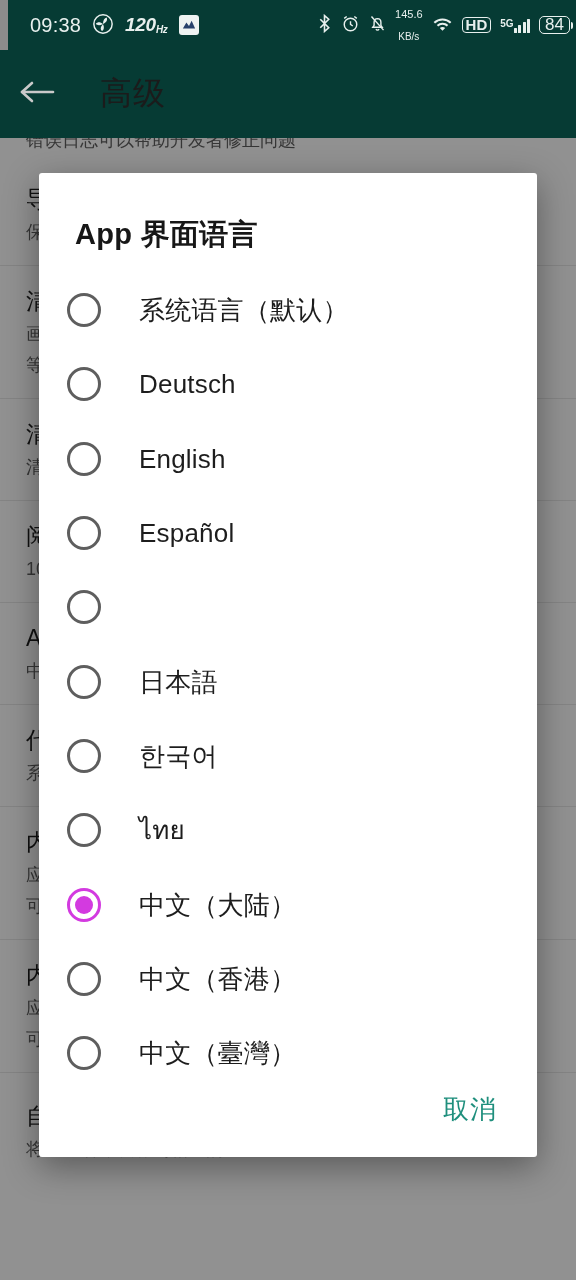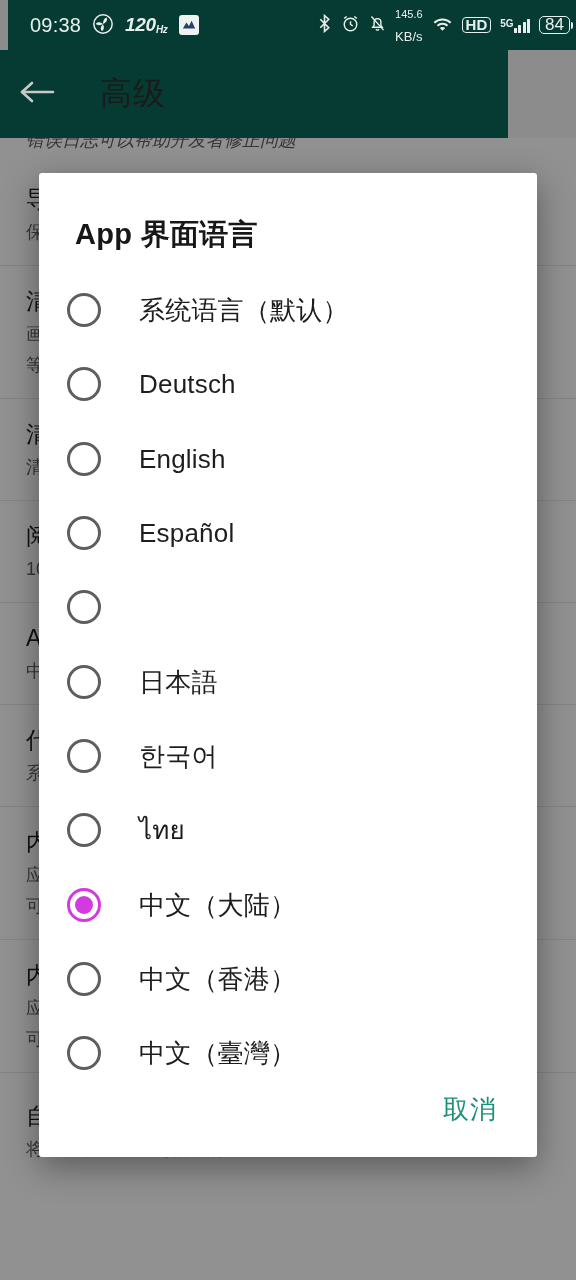--- a/index.html
+++ b/index.html
@@ -27,21 +27,21 @@
   }
   #status-left { display: flex; align-items: center; gap: 11px; }
   #status-right { display: flex; align-items: center; gap: 9px; margin-left: auto; }
   .sb-clock { font-size: 20px; letter-spacing: .2px; font-weight: 400; }
   .sb-ico { display: inline-block; line-height: 1; }
   .sb-refresh { font-style: italic; font-weight: bold; font-size: 19px; letter-spacing: -.3px; }
   .sb-refresh sub { font-size: 10px; font-style: italic; vertical-align: -2px; }
   .sb-netspeed {
     font-size: 11px; line-height: 11px; text-align: center; font-weight: 500;
   }
-  .sb-netspeed small { display:block; font-size: 13px; line-height: 10px; margin-top: 12px; }
+  .sb-netspeed small { display:block; font-size: 10px; line-height: 10px; margin-top: 12px; }
   .sb-chip {
     border: 1.6px solid #e8f0ee; border-radius: 4px;
     font-size: 15px; font-weight: bold; padding: 0px 3px 1px 3px; line-height: 13px;
   }
   .sb-batt {
     border: 1.6px solid #e8f0ee; border-radius: 5px;
     font-size: 17px; font-weight: 500; padding: 1px 5px 2px 5px; line-height: 13px;
     position: relative;
   }
   .sb-batt::after {
@@ -52,21 +52,21 @@
     width: 20px; height: 20px; background: #eef3f2; border-radius: 3px;
     display:flex; align-items:center; justify-content:center;
   }
   .sb-signal { display: flex; align-items: flex-end; gap: 1.5px; height: 15px; }
   .sb-signal i { display:block; width: 3px; background: #e8f0ee; border-radius: .5px; }
   .sb-5g { font-size: 10px; font-weight: 600; margin-right: -2px; align-self: flex-start; }
 
   
   #app-bar {
     position: absolute; left: 0; top: 50px;
-    width: 508px; height: 88px;
+    width: 576px; height: 88px;
     background: #063b34;
     display: flex; align-items: center;
   }
   #back-button {
     width: 74px; height: 88px; display: flex; align-items: center; justify-content: center;
   }
   #app-title {
     font-size: 32px; color: #1b1b1b; font-weight: 400;
     margin-left: 26px; letter-spacing: 1px;
   }
@@ -79,21 +79,20 @@
   .srow {
     position: relative;
     padding: 18px 26px 18px 26px;
     border-bottom: 1px solid #e3e3e3;
   }
   .srow .stitle { font-size: 23px; color: #1d1d1d; line-height: 34px; }
   .srow .ssub { font-size: 18px; color: #5d5d5d; line-height: 29px; margin-top: 2px; }
   #partial-top {
     position: absolute; left: 0; top: 0; width: 462px; height: 26px;
     overflow: hidden;
-    font-style: italic;
   }
 
   
   #scrim {
     position: absolute; left: 0; top: 0; width: 576px; height: 1280px;
     background: rgba(0,0,0,0.42);
   }
 
   
   #dialog {

